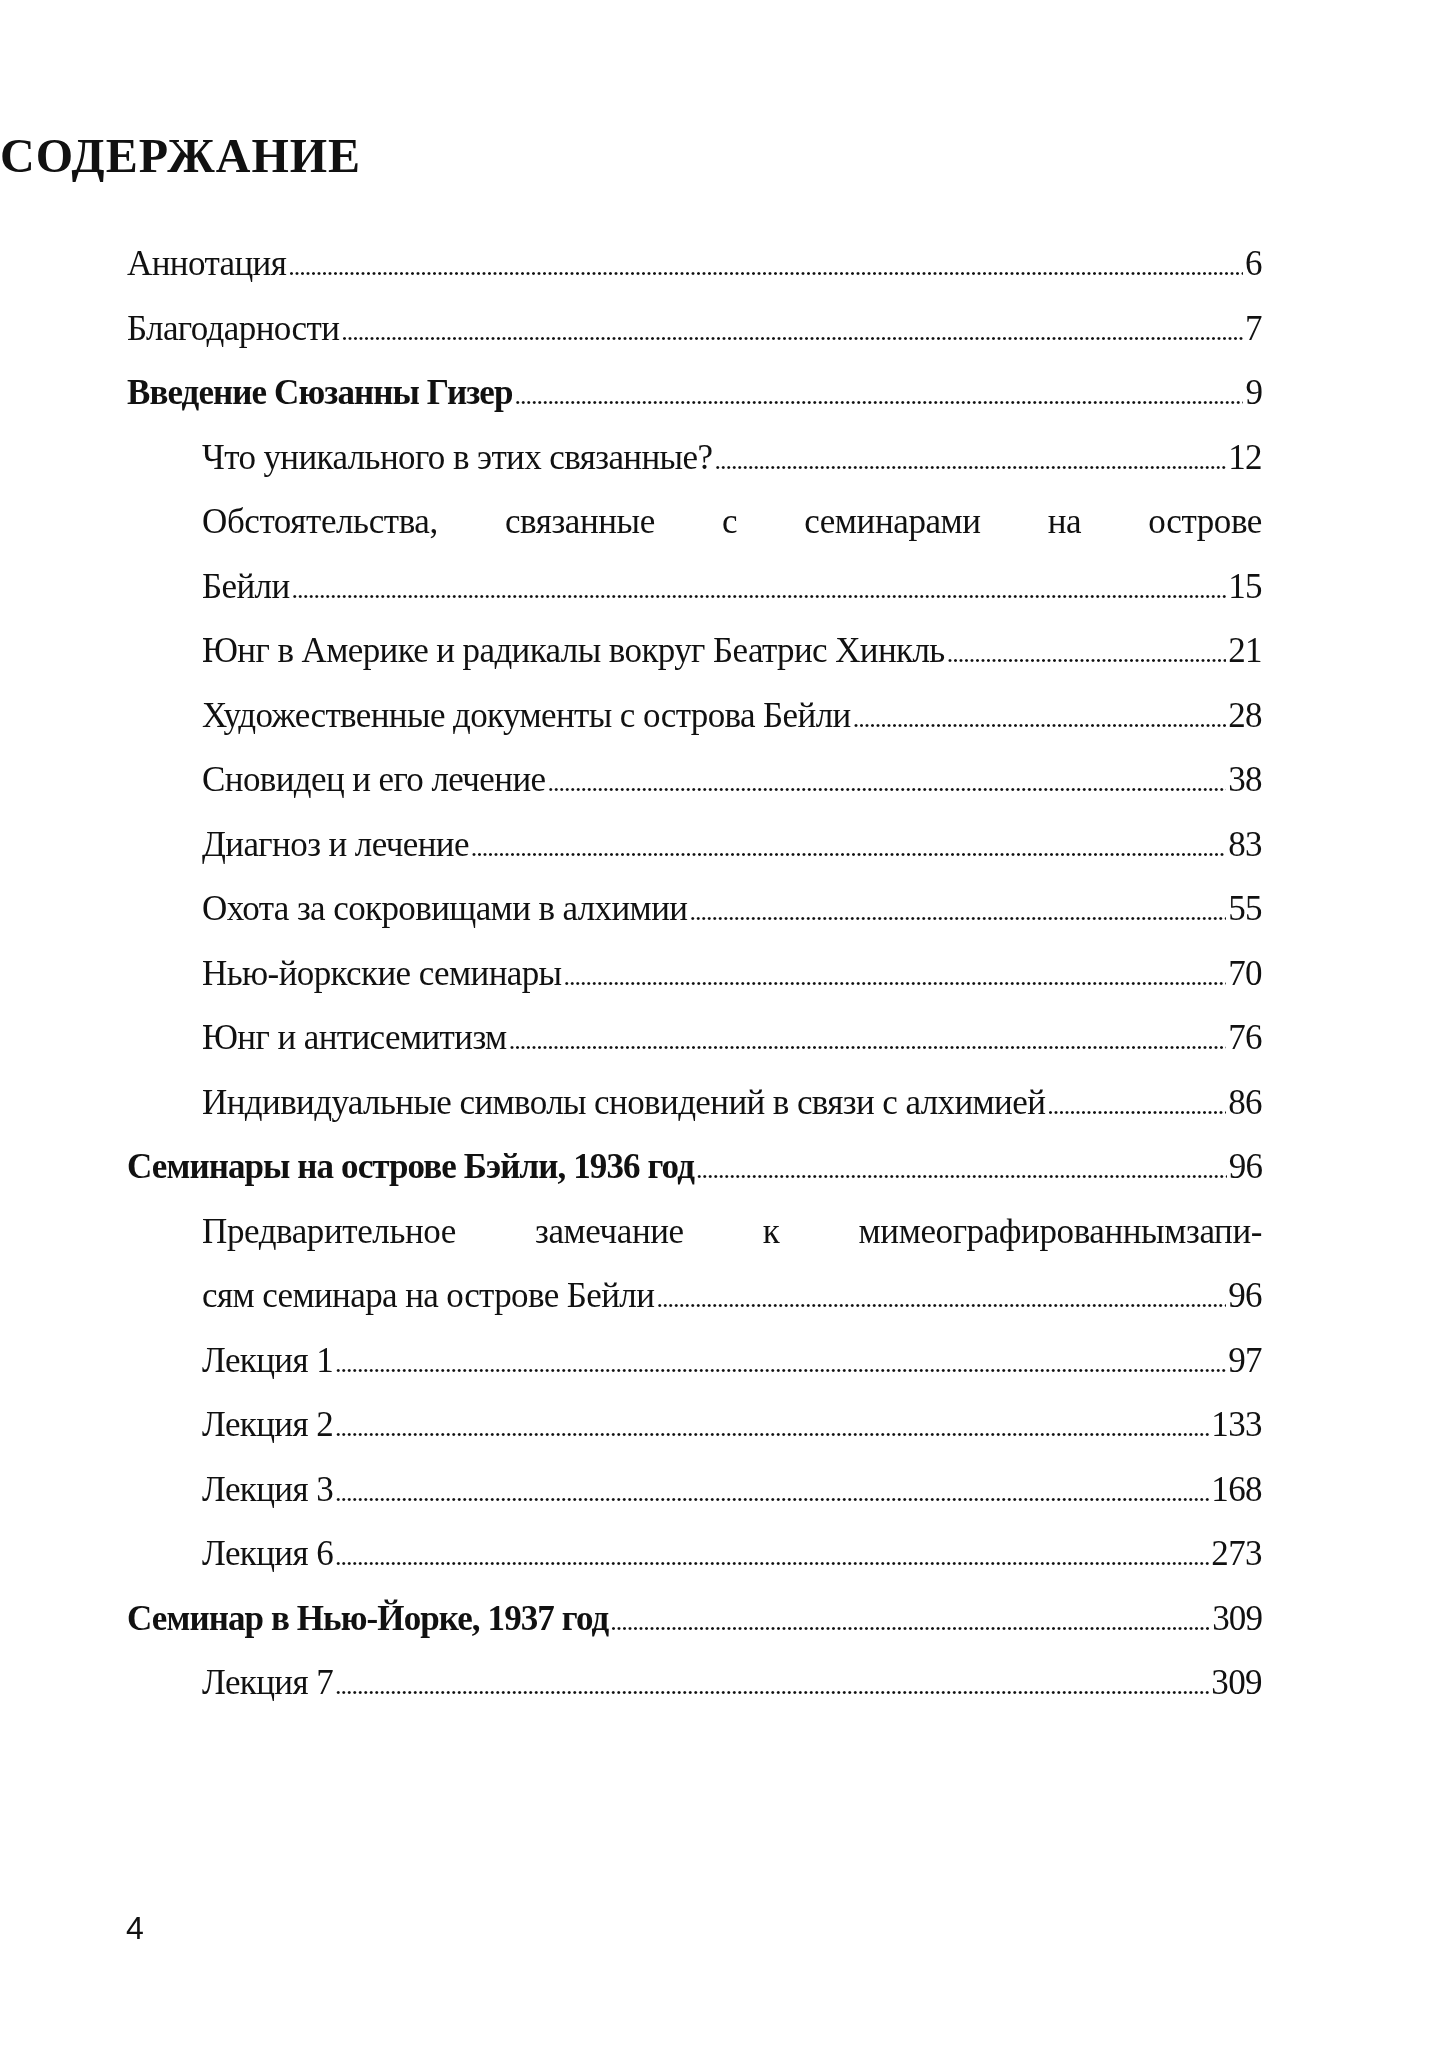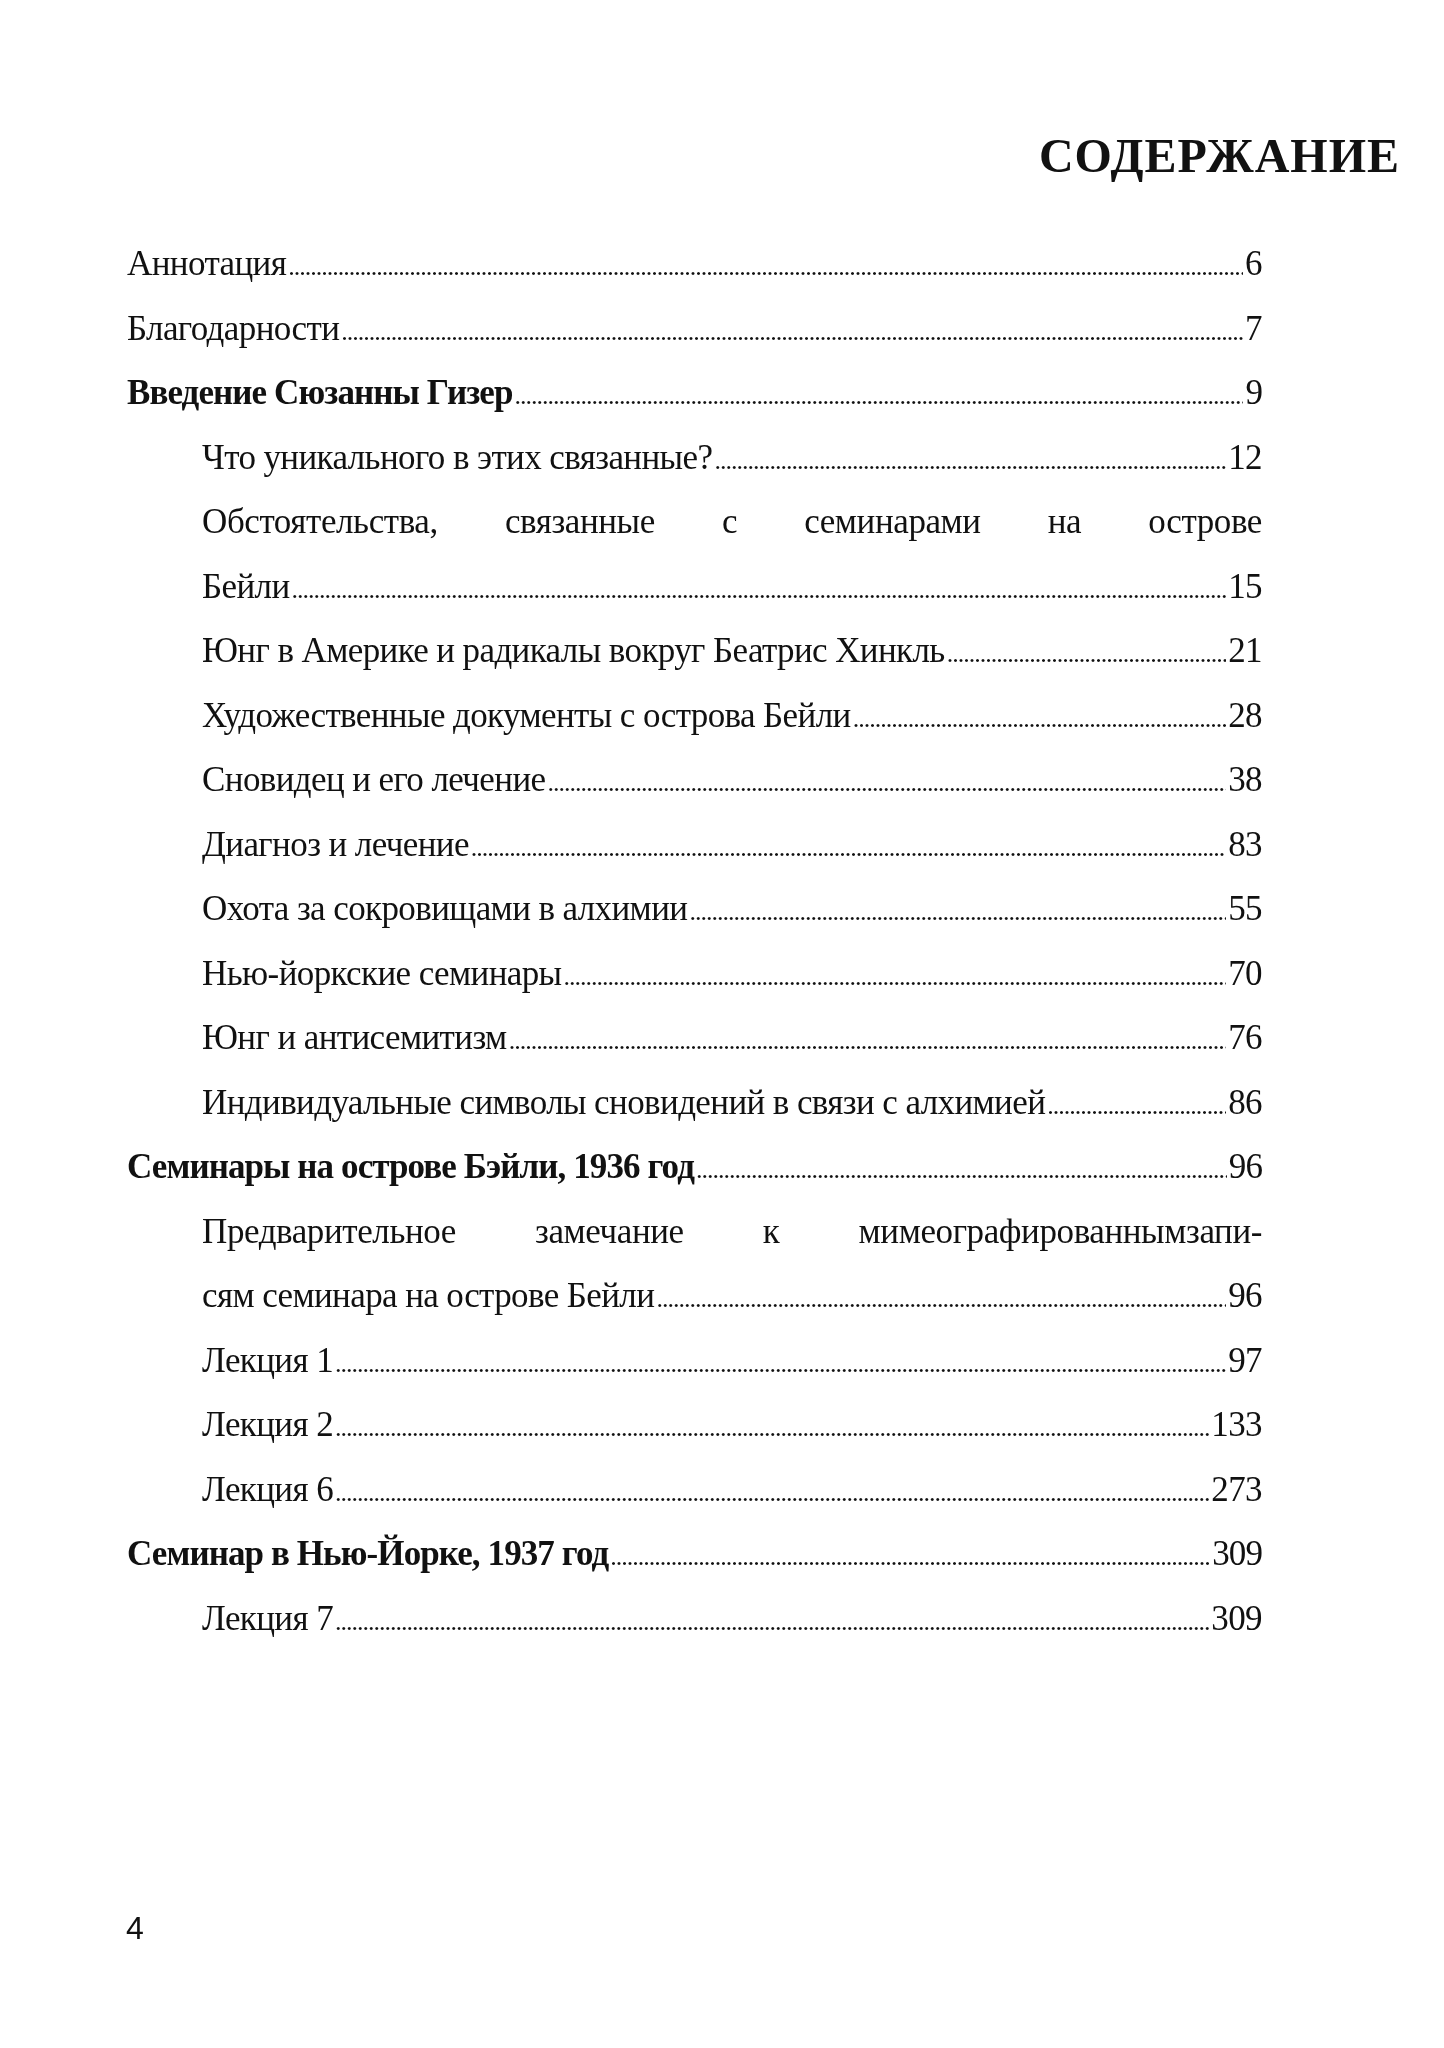--- a/index.html
+++ b/index.html
@@ -13,21 +13,21 @@
       position: relative;
       overflow: hidden;
       color: #111111;
       font-family: "Liberation Serif", "DejaVu Serif", serif;
     }
     .title {
       position: absolute;
       left: 0;
       width: 1400px;
       top: 128px;
-      text-align: right;
+      text-align: left;
       font-size: 48px;
       font-weight: bold;
       letter-spacing: 1px;
       line-height: 56px;
       margin: 0;
     }
     .toc {
       position: absolute;
       left: 127px;
       top: 244px;
@@ -169,20 +169,25 @@
       <span class="label">Лекция 1</span>
       <span class="leader"></span>
       <span class="page">97</span>
     </li>
     <li class="toc-line sub">
       <span class="label">Лекция 2</span>
       <span class="leader"></span>
       <span class="page">133</span>
     </li>
     <li class="toc-line sub">
+      <span class="label">Лекция 3</span>
+      <span class="leader"></span>
+      <span class="page">168</span>
+    </li>
+    <li class="toc-line sub">
       <span class="label">Лекция 6</span>
       <span class="leader"></span>
       <span class="page">273</span>
     </li>
     <li class="toc-line bold">
       <span class="label">Семинар в Нью-Йорке, 1937 год</span>
       <span class="leader"></span>
       <span class="page">309</span>
     </li>
     <li class="toc-line sub">

